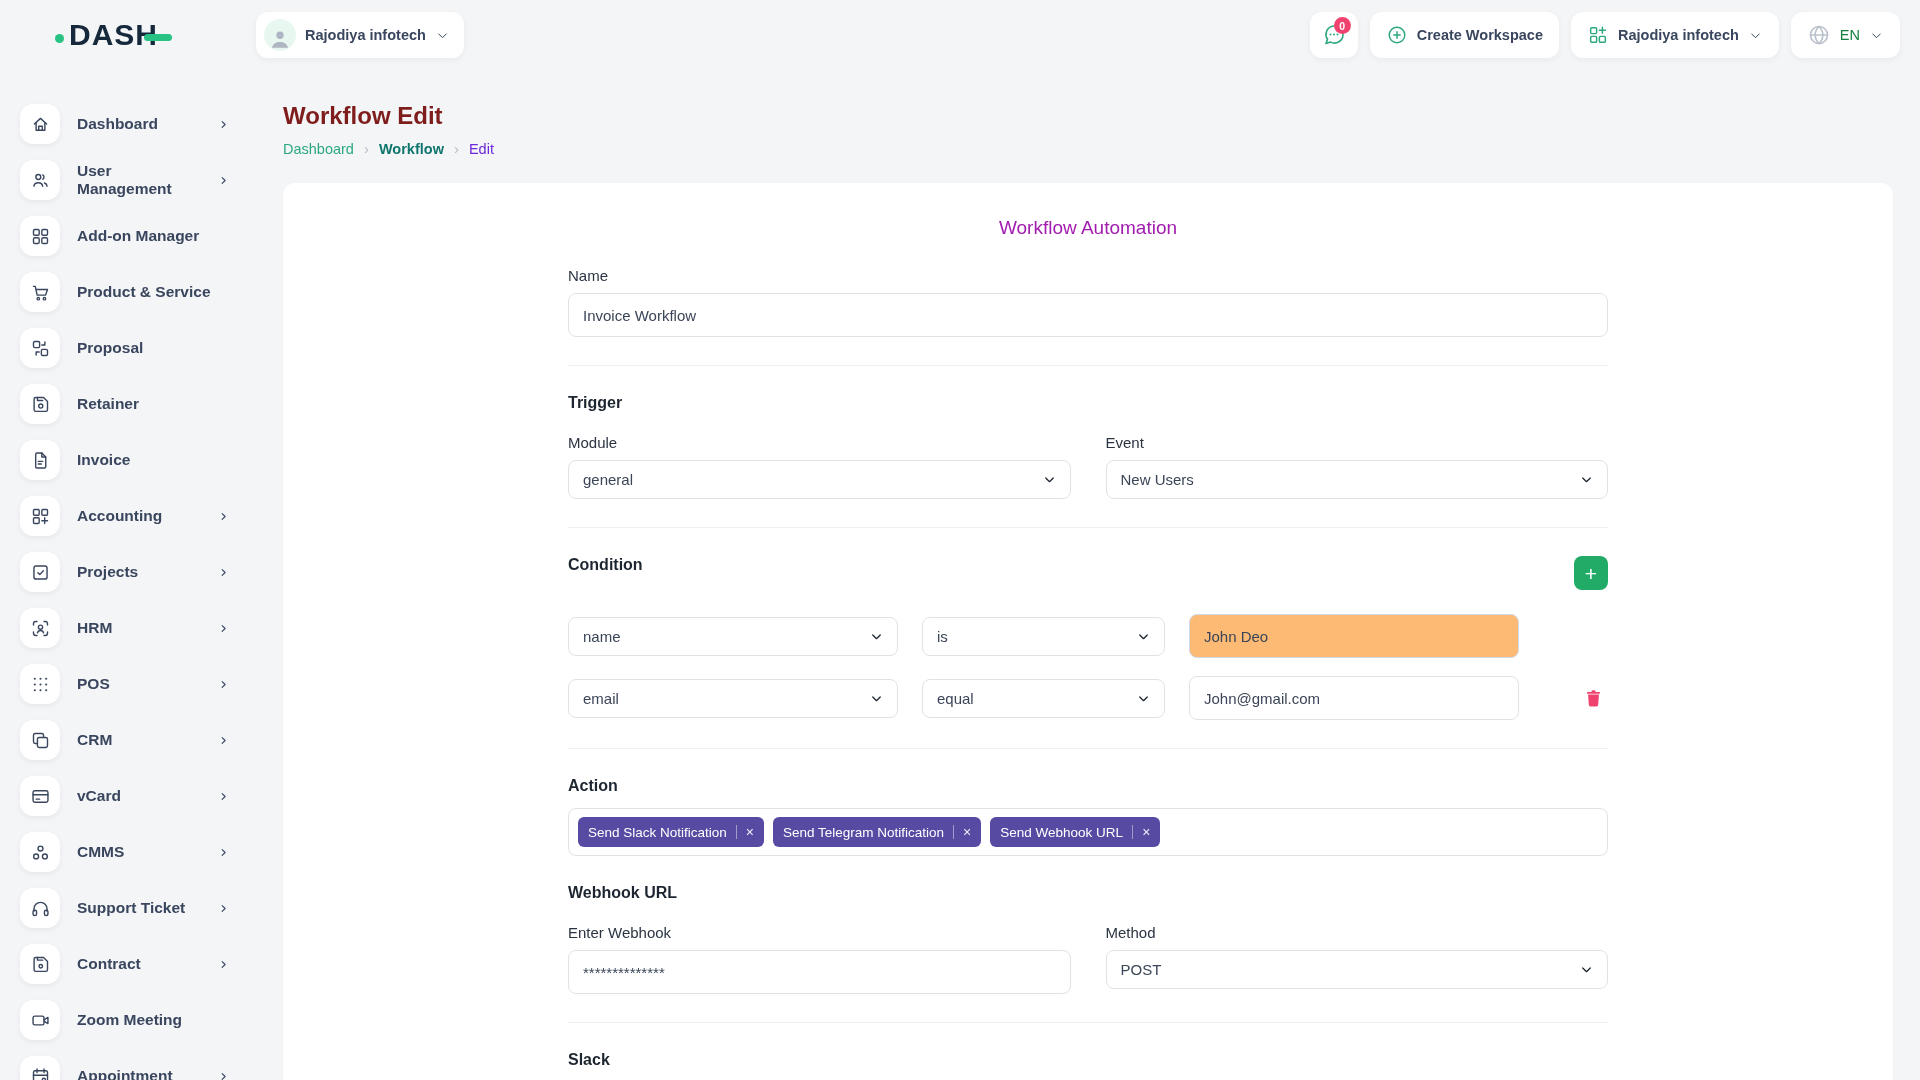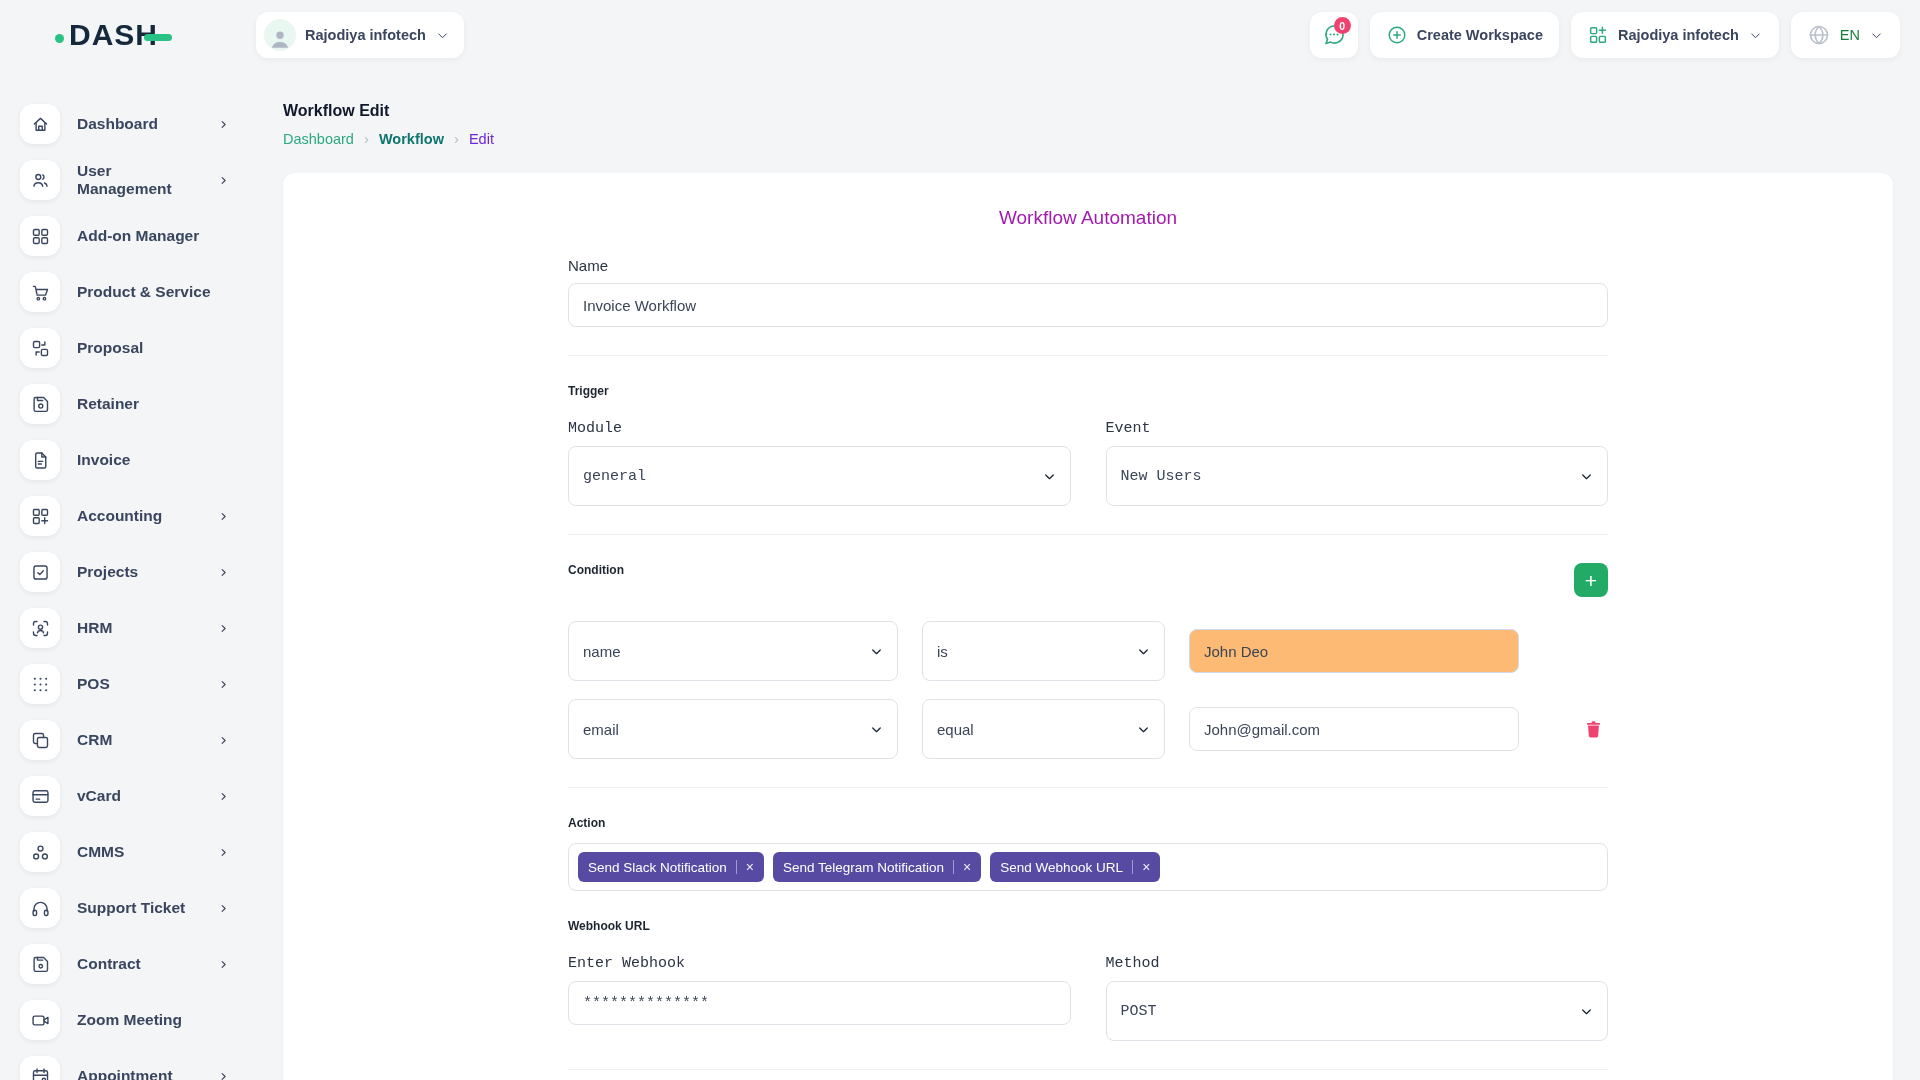--- a/index.html
+++ b/index.html
@@ -61,21 +61,21 @@
     width: 40px; height: 40px; border-radius: 13px; background: #fff; flex: none;
     box-shadow: 0 2px 5px rgba(35,46,60,.07);
     display: flex; align-items: center; justify-content: center; color: #39465e;
   }
   .icon-box svg { width: 21px; height: 21px; }
   .side-label { flex: 1; font-size: 15.5px; font-weight: 600; color: #39465e; }
   .side-chevron { width: 13px; height: 13px; stroke-width: 2; color: #39465e; flex: none; }
 
   
   .main { position: absolute; top: 70px; left: 256px; right: 0; bottom: 0; padding: 32px 27px 0; }
-  .page-title { font-size: 16px; font-weight: 700; color: #0f172a; }
+  .page-title { font-size: 24px; font-weight: 700; color: #7f1d1d; }
   .breadcrumb { display: flex; align-items: center; gap: 10px; margin-top: 10px; font-size: 14.5px; }
   .breadcrumb a { color: #2ca87f; text-decoration: none; cursor: pointer; }
   .bc-sep { color: #b6bcc6; font-size: 15px; }
   .bc-mid { color: #0f766e; font-weight: 600; }
   .bc-current { color: #6d28d9; }
 
   .card {
     margin-top: 26px; background: #fff; border-radius: 12px; min-height: 1400px;
     box-shadow: 0 1px 3px rgba(35,46,60,.05); padding: 28px 0 40px;
   }
@@ -83,26 +83,26 @@
   .form-heading { text-align: center; font-size: 19px; font-weight: 400; color: #a21caf; margin: 6px 0 28px; }
 
   .field-label { display: block; font-size: 15px; font-weight: 400; color: #2b3442; margin-bottom: 9px; }
   .text-input {
     width: 100%; height: 44px; border: 1px solid #dfe3e8; border-radius: 8px;
     padding: 0 14px; font-family: inherit; font-size: 15px; color: #3a4557; background: #fff; outline: none;
   }
   .text-input.autofill { background: #fdba74; border-color: #cfd9ec; }
 
   .divider { border: none; border-top: 1px solid #eef0f3; margin: 28px 0; }
-  .section-heading { font-size: 12px; font-weight: 700; color: #1d2630; margin-bottom: 22px; }
-
-  .grid-2 { display: grid; grid-template-columns: 1fr 1fr; gap: 35px; font-family: Liberation Mono, monospace; }
+  .section-heading { font-size: 16px; font-weight: 700; color: #1d2630; margin-bottom: 22px; }
+
+  .grid-2 { display: grid; grid-template-columns: 1fr 1fr; gap: 35px; }
 
   .select {
-    height: 60px; border: 1px solid #dfe3e8; border-radius: 8px; background: #fff;
+    height: 39px; border: 1px solid #dfe3e8; border-radius: 8px; background: #fff;
     display: flex; align-items: center; justify-content: space-between; padding: 0 13px 0 14px;
     font-size: 15px; color: #3a4557; cursor: pointer;
   }
   .select .chev { stroke-width: 2; color: #1d2630; }
 
   .sec-head-row { display: flex; align-items: flex-start; justify-content: space-between; margin-bottom: 24px; }
   .sec-head-row .section-heading { margin-bottom: 0; }
   .add-btn {
     width: 34px; height: 34px; border-radius: 8px; background: #22ab67; border: none; cursor: pointer;
     color: #fff; font-size: 21px; font-weight: 500; line-height: 1;

